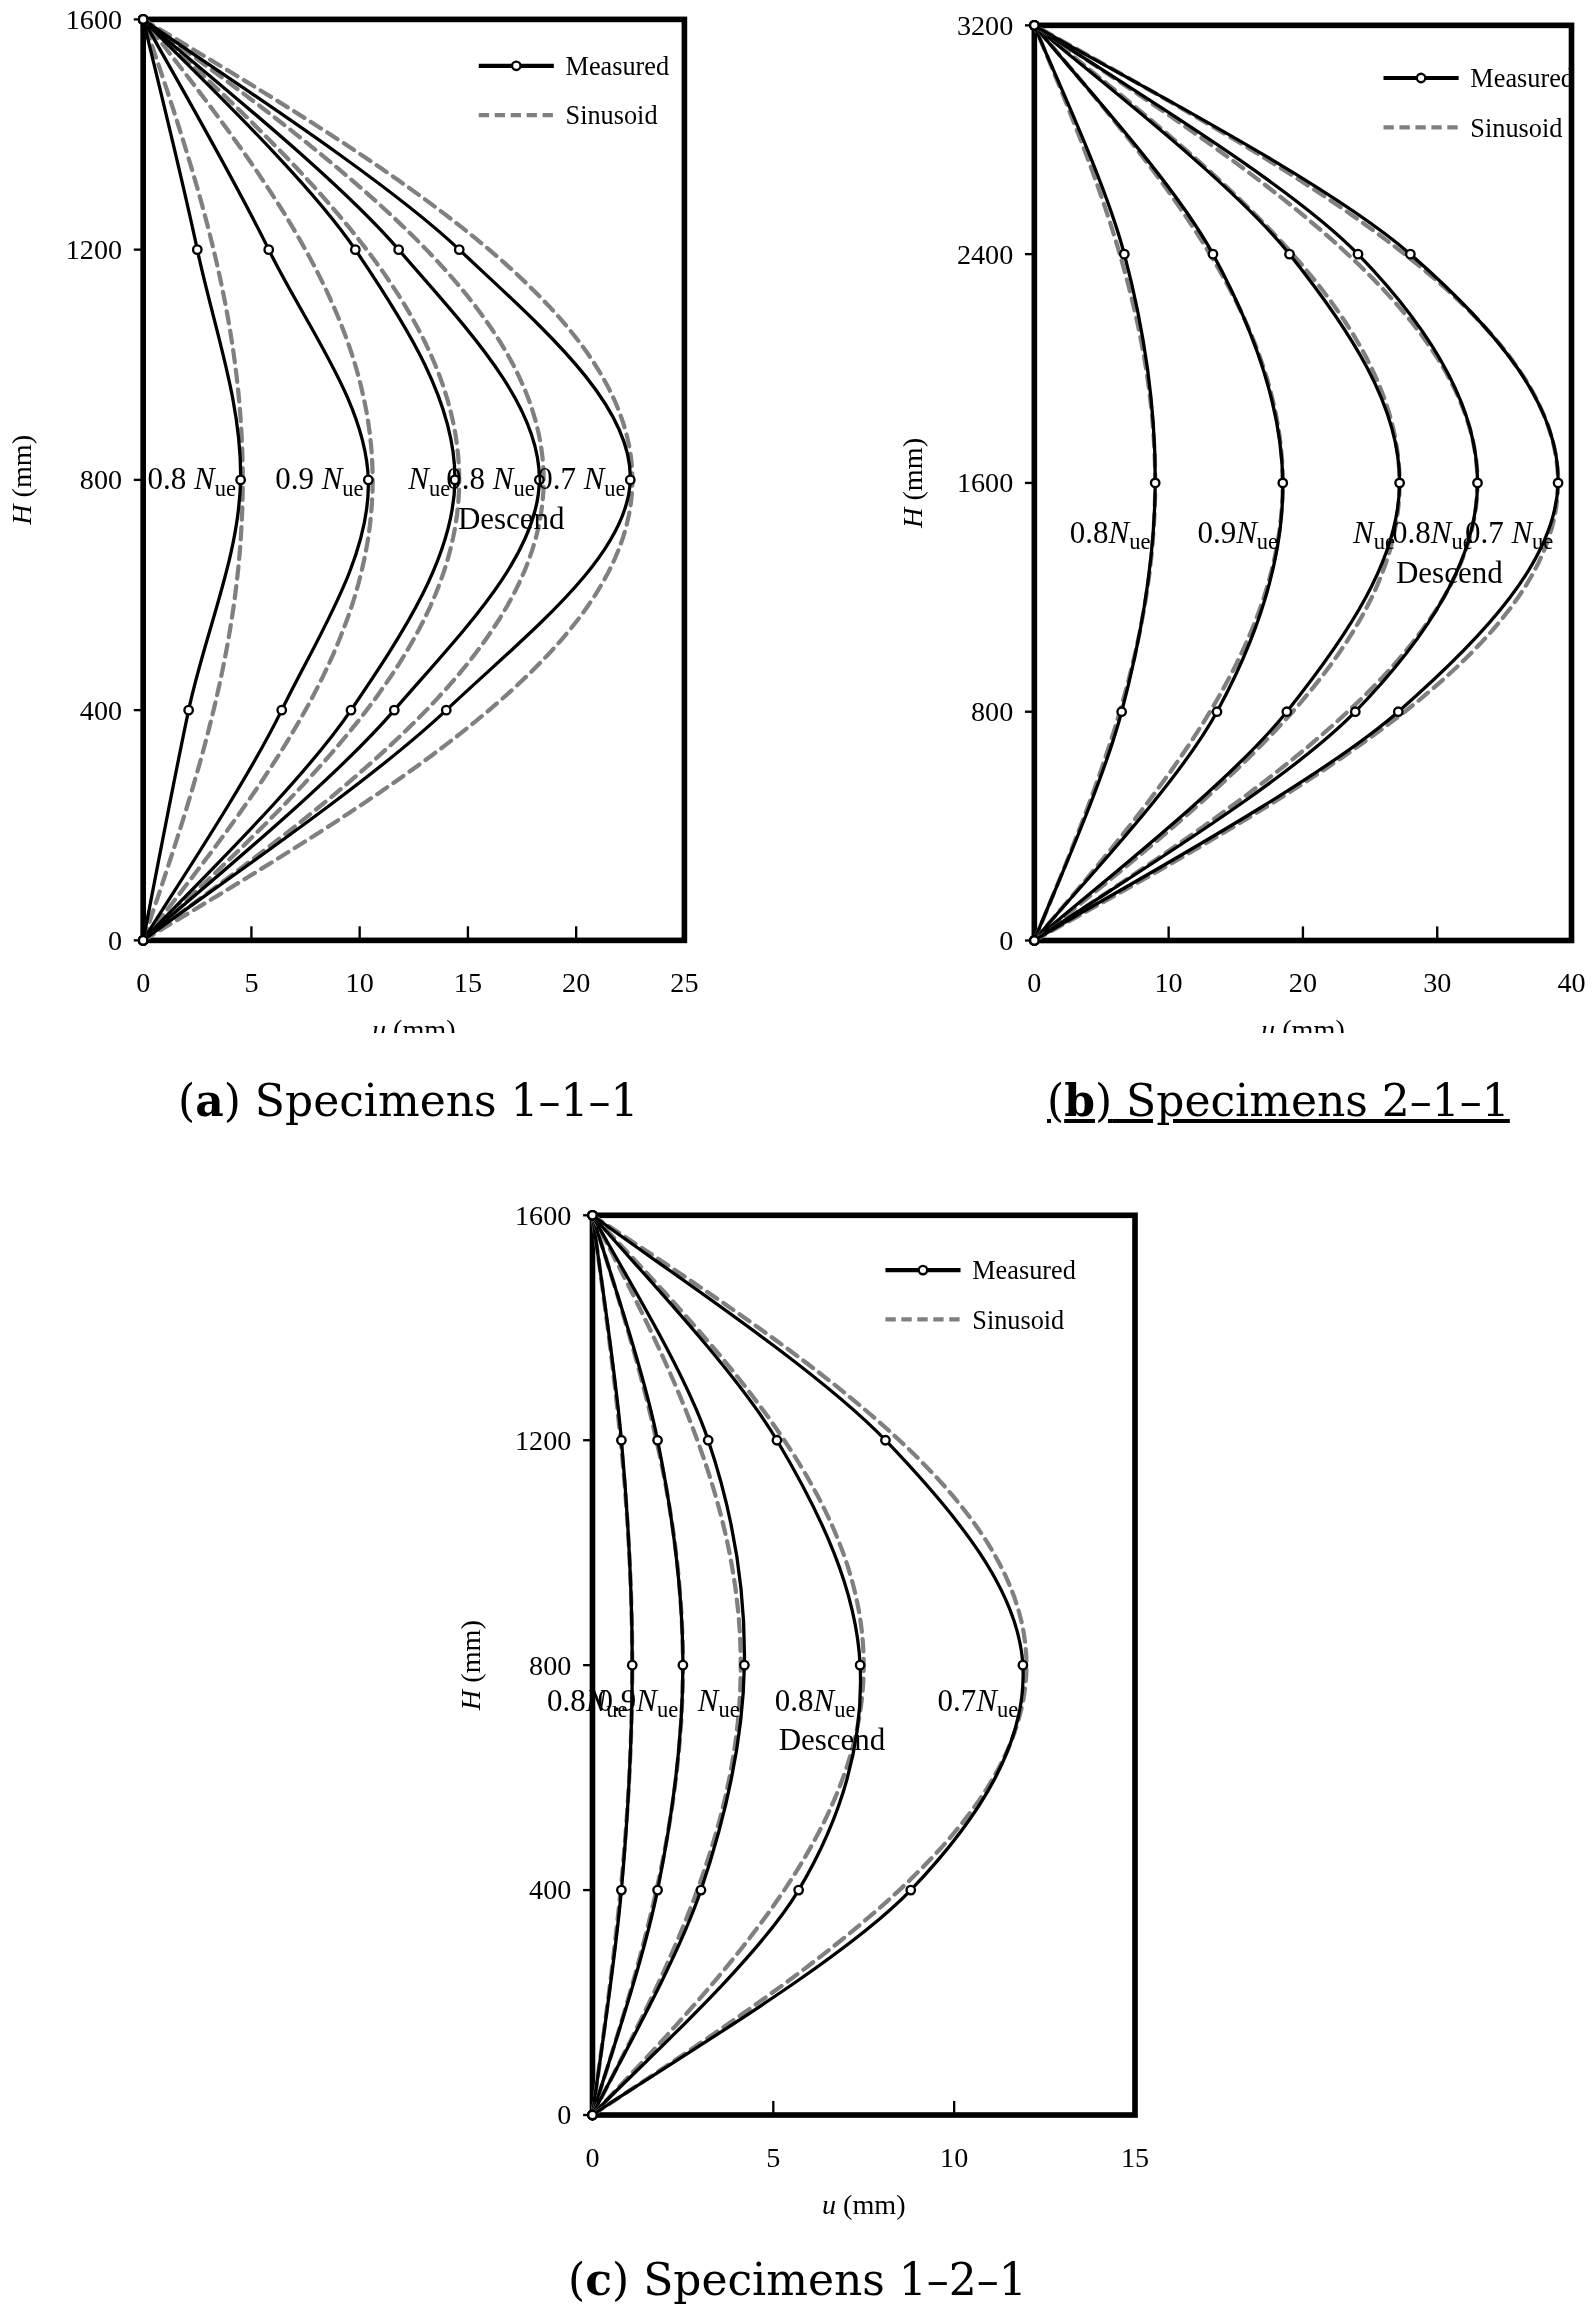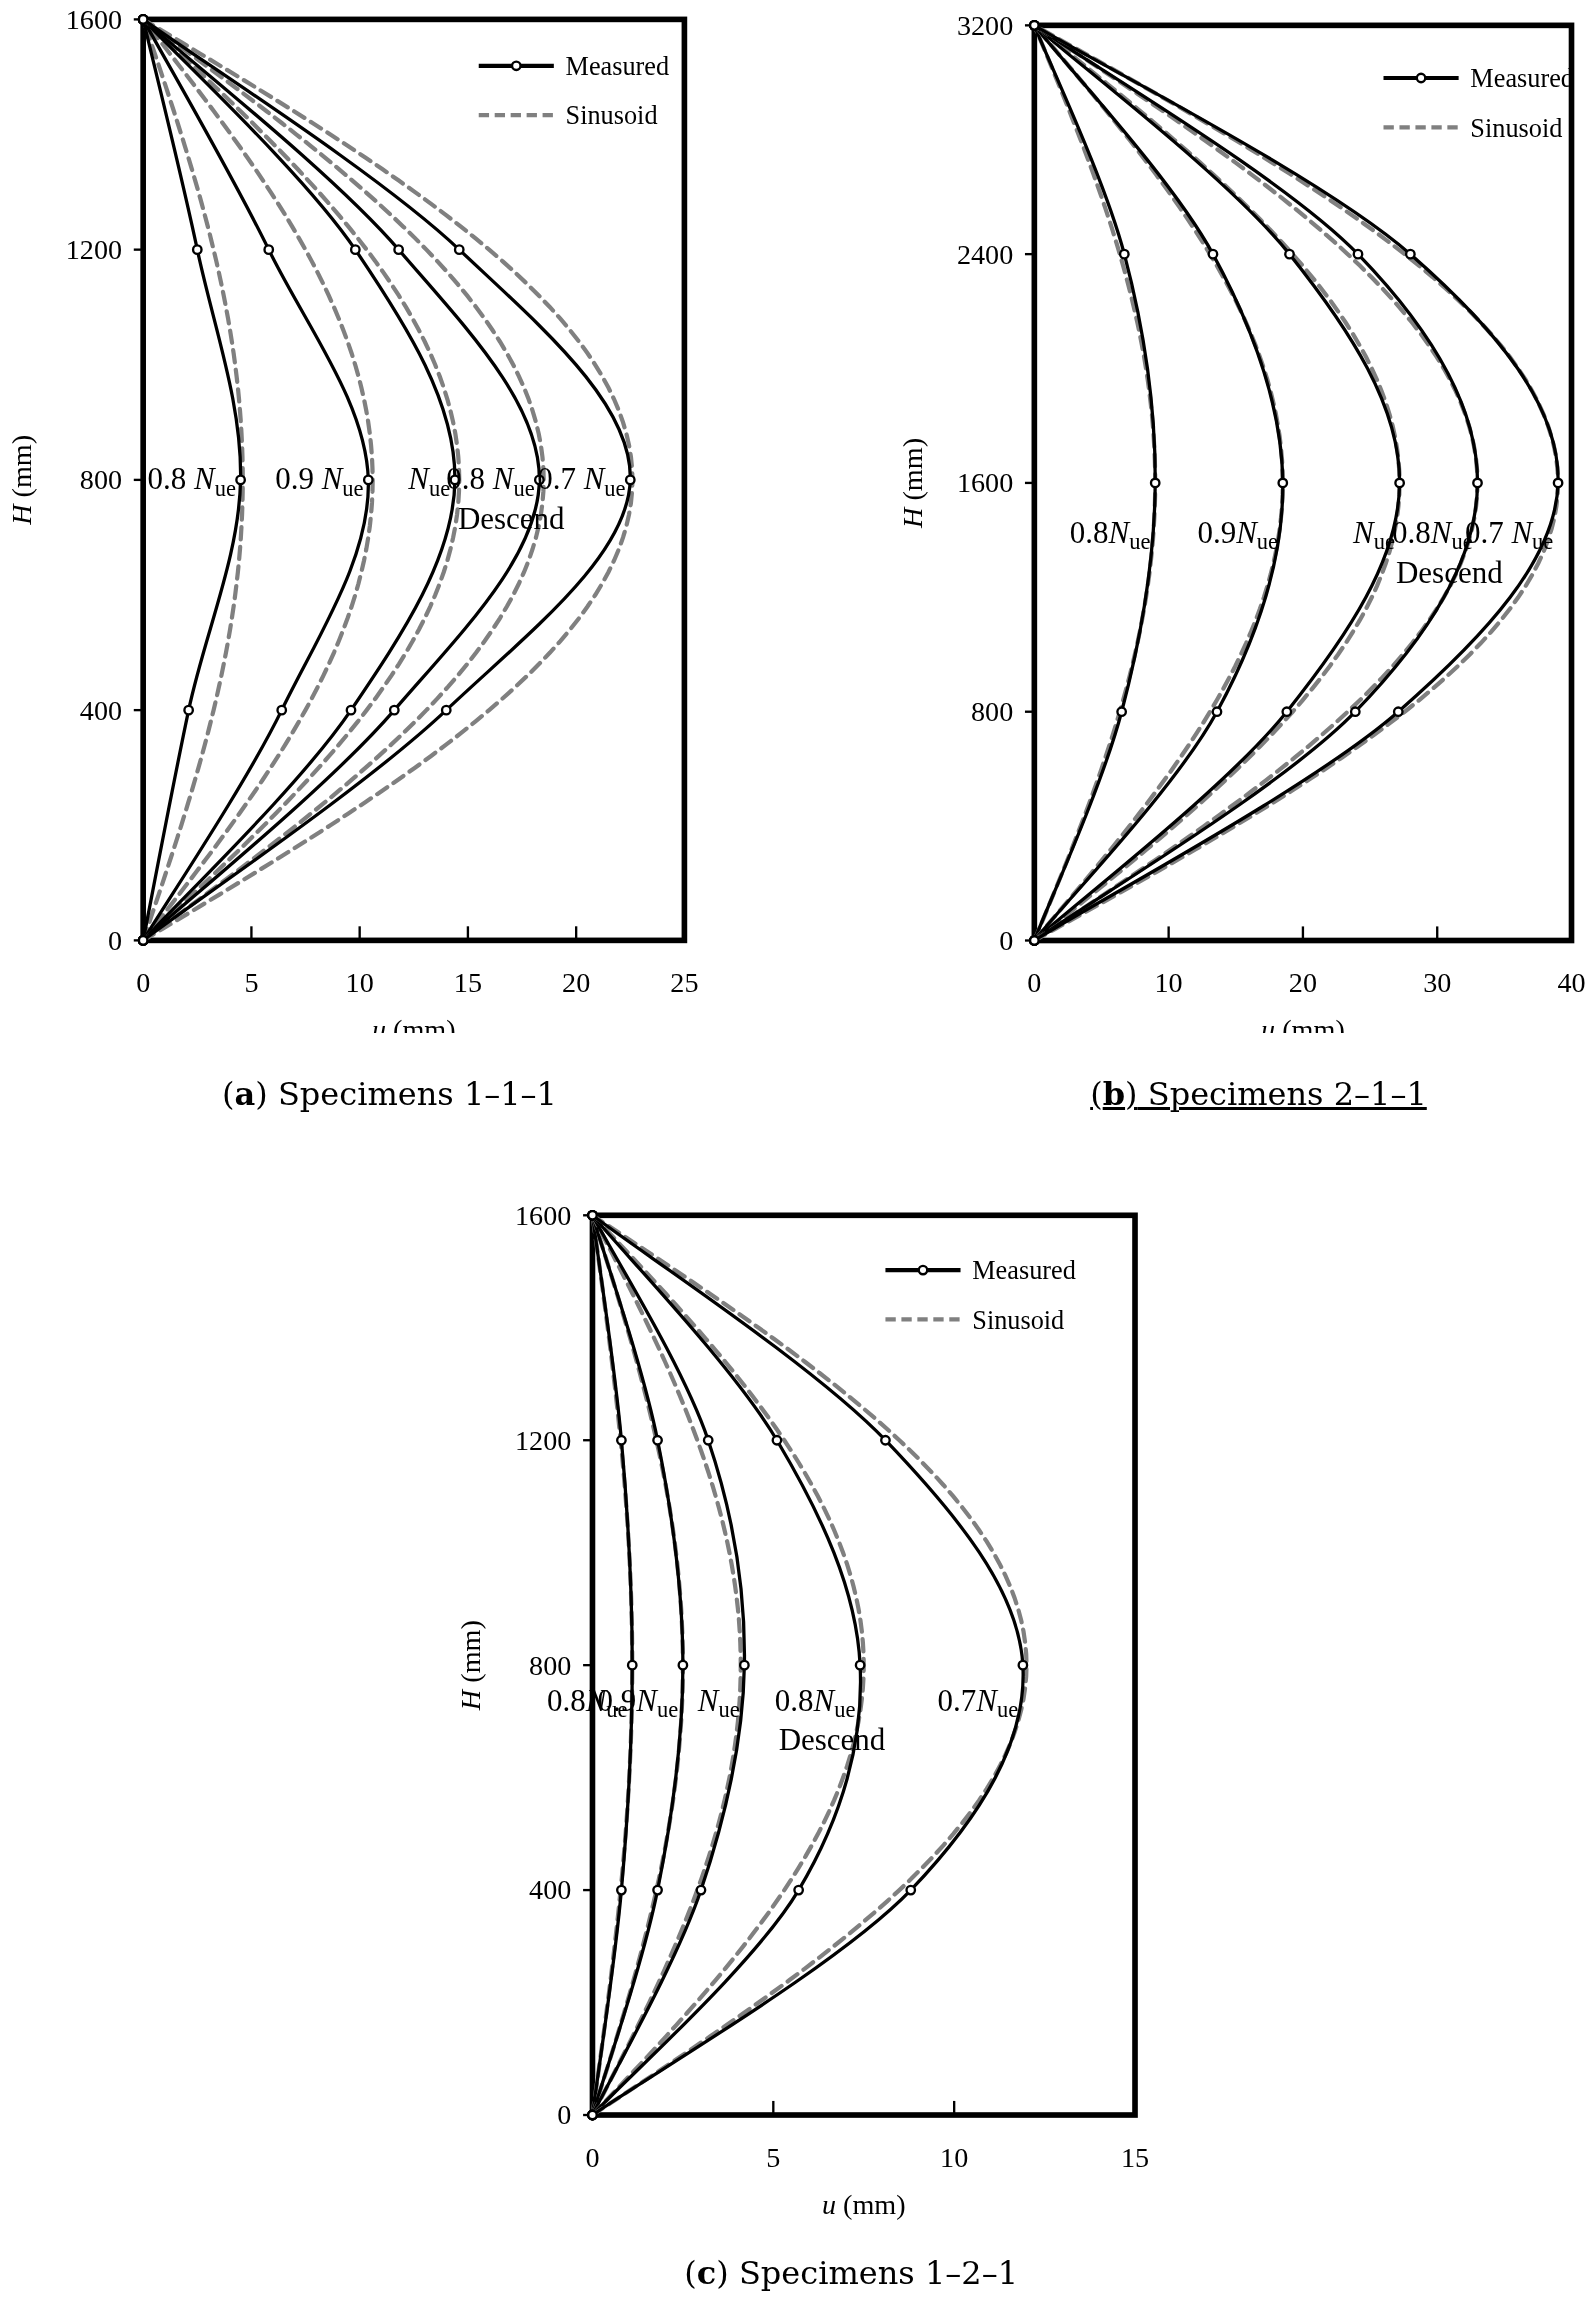--- a/index.html
+++ b/index.html
@@ -1,19 +1,19 @@
 <!DOCTYPE html>
 <html style="font-size:7.5px"><head>
 <meta charset="utf-8">
 <style>
   html,body{margin:0;padding:0;background:#fff;}
   body{width:1596px;height:2319px;position:relative;overflow:hidden;font-family:"Liberation Serif","DejaVu Serif",serif;}
   .panel{position:absolute;}
   svg text{font-family:"Liberation Serif","DejaVu Serif",serif;}
-  .caption{position:absolute;font-family:"DejaVu Serif","Liberation Serif",serif;font-size:32px;color:#000;text-align:center;white-space:nowrap;}
+  .caption{position:absolute;font-family:"DejaVu Serif","Liberation Serif",serif;font-size:44px;color:#000;text-align:center;white-space:nowrap;}
   .caption b{font-weight:bold;}
 </style>
 </head>
 <body>
 
 <div class="panel" style="left:0;top:0;width:798px;height:1033px;">
   <svg width="798" height="1033" viewBox="0 0 1700 2200">
       <rect x="305" y="41" width="1153" height="1962" fill="none" stroke="#000000" stroke-width="12"></rect>
       <line x1="305" y1="2003" x2="305" y2="1973" stroke="#000000" stroke-width="5"></line>
       <text x="305" y="2113" font-size="60" text-anchor="middle">0</text>
@@ -228,14 +228,14 @@
       <circle cx="936.2399999999999" cy="567.25" r="9" fill="#fff" stroke="#000000" stroke-width="5"></circle>
       <circle cx="312" cy="88" r="9" fill="#fff" stroke="#000000" stroke-width="5"></circle>
       <text x="1219.0933333333332" y="1143.18" font-size="66" text-anchor="end"><tspan>0.7</tspan><tspan font-style="italic">N</tspan><tspan font-size="48" dy="14">ue</tspan></text>
       <line x1="936.24" y1="204.68" x2="1096.24" y2="204.68" stroke="#000000" stroke-width="9"></line>
       <circle cx="1016.24" cy="204.68" r="9" fill="#fff" stroke="#000000" stroke-width="5"></circle>
       <text x="1121.24" y="224.68" font-size="56">Measured</text>
       <line x1="936.24" y1="309.68" x2="1096.24" y2="309.68" stroke="#808080" stroke-width="9" stroke-dasharray="22 12"></line>
       <text x="1121.24" y="329.68" font-size="56">Sinusoid</text>
     </svg>
 </div>
-<div class="caption" style="left:595px;top:2254px;width:423px;text-align:right;">(<b>c</b>)<span> Specimens 1–2–1</span></div>
+<div class="caption" style="left:568px;top:2254px;width:423px;text-align:right;">(<b>c</b>)<span> Specimens 1–2–1</span></div>
 
 
 </body></html>

